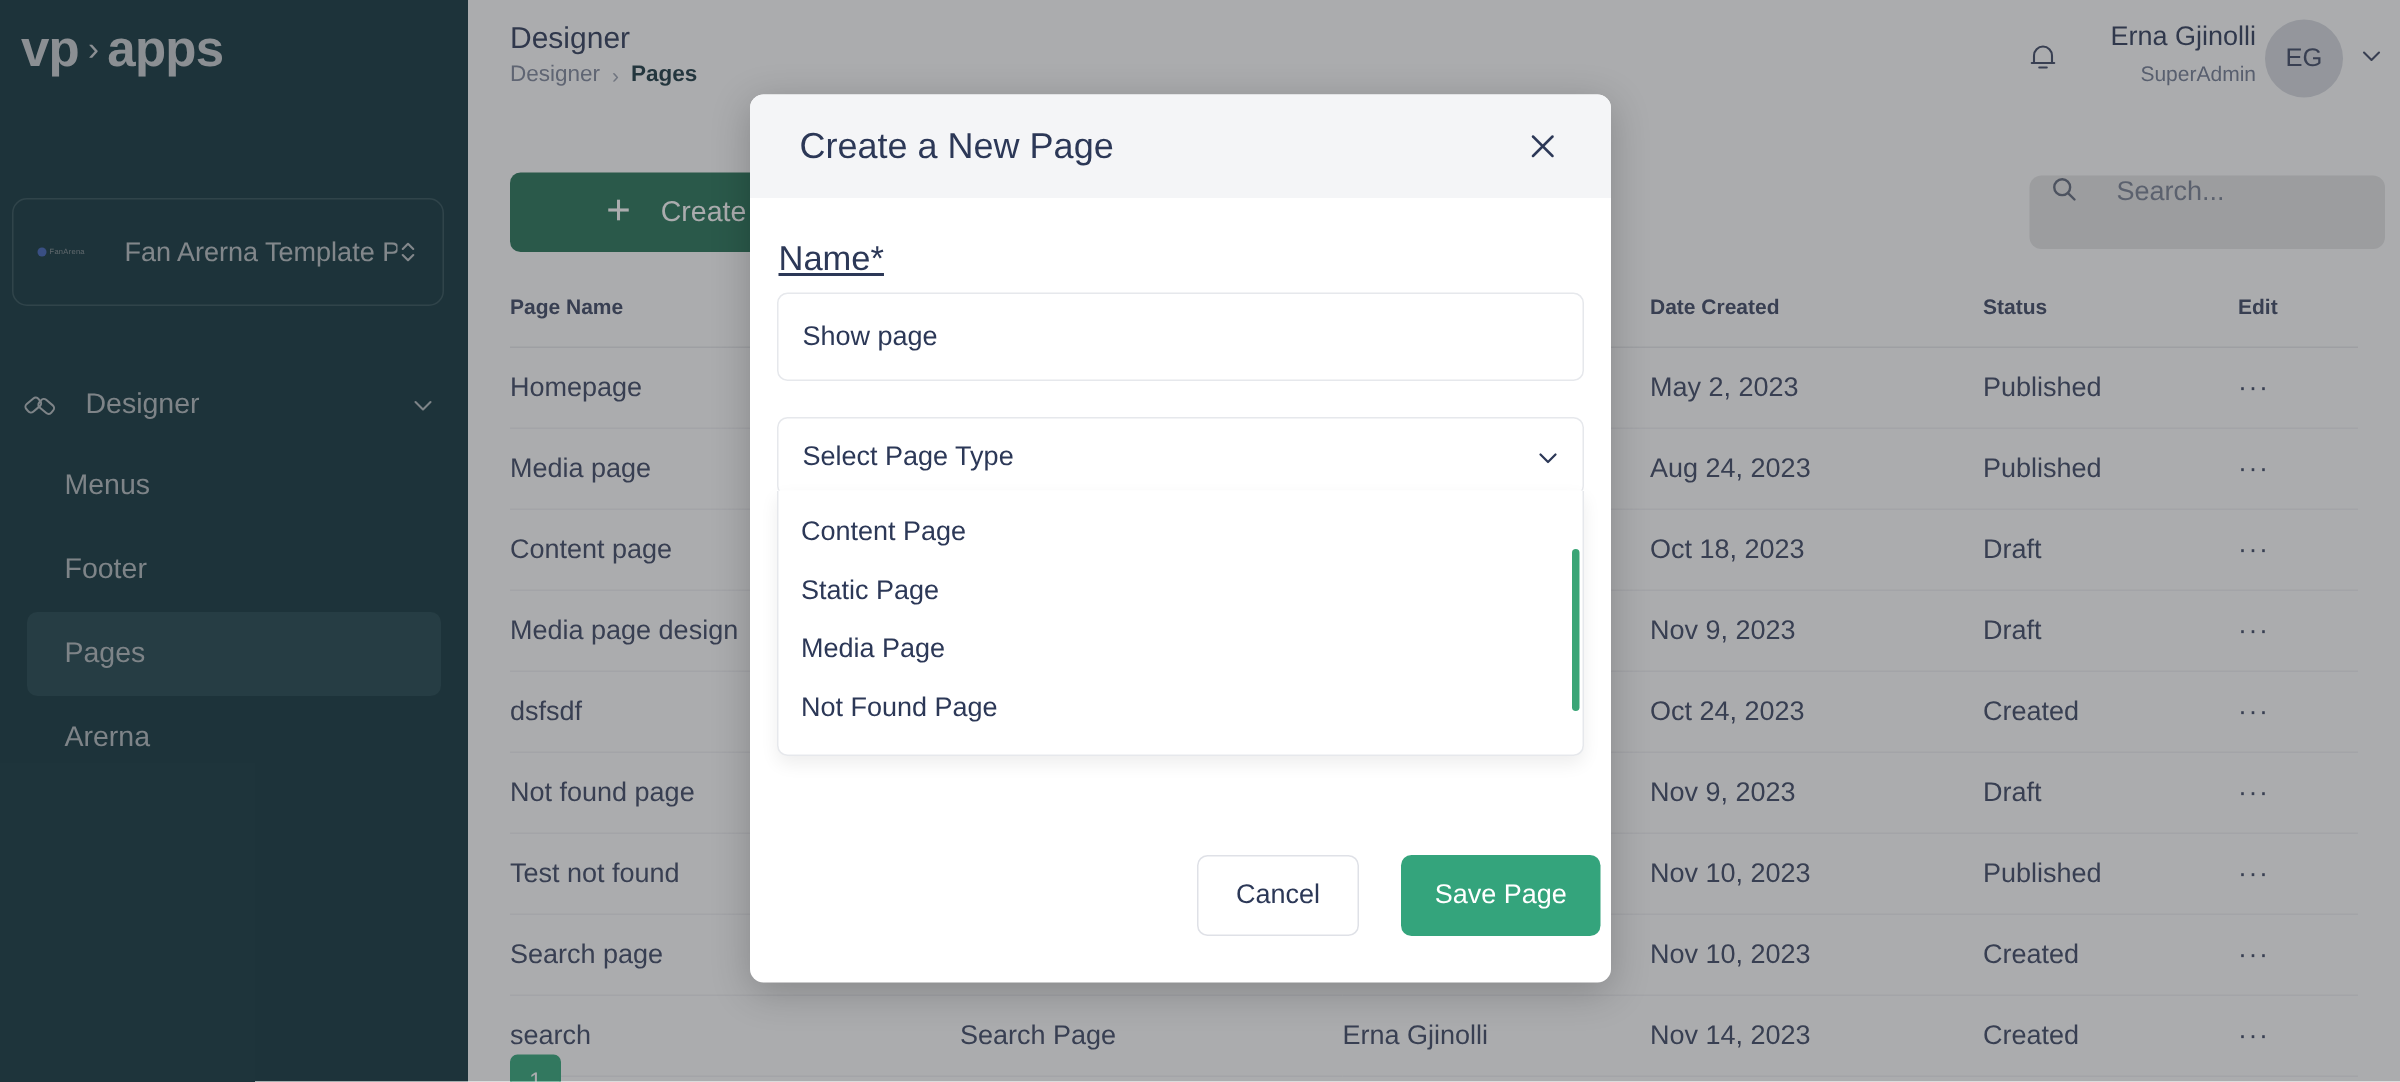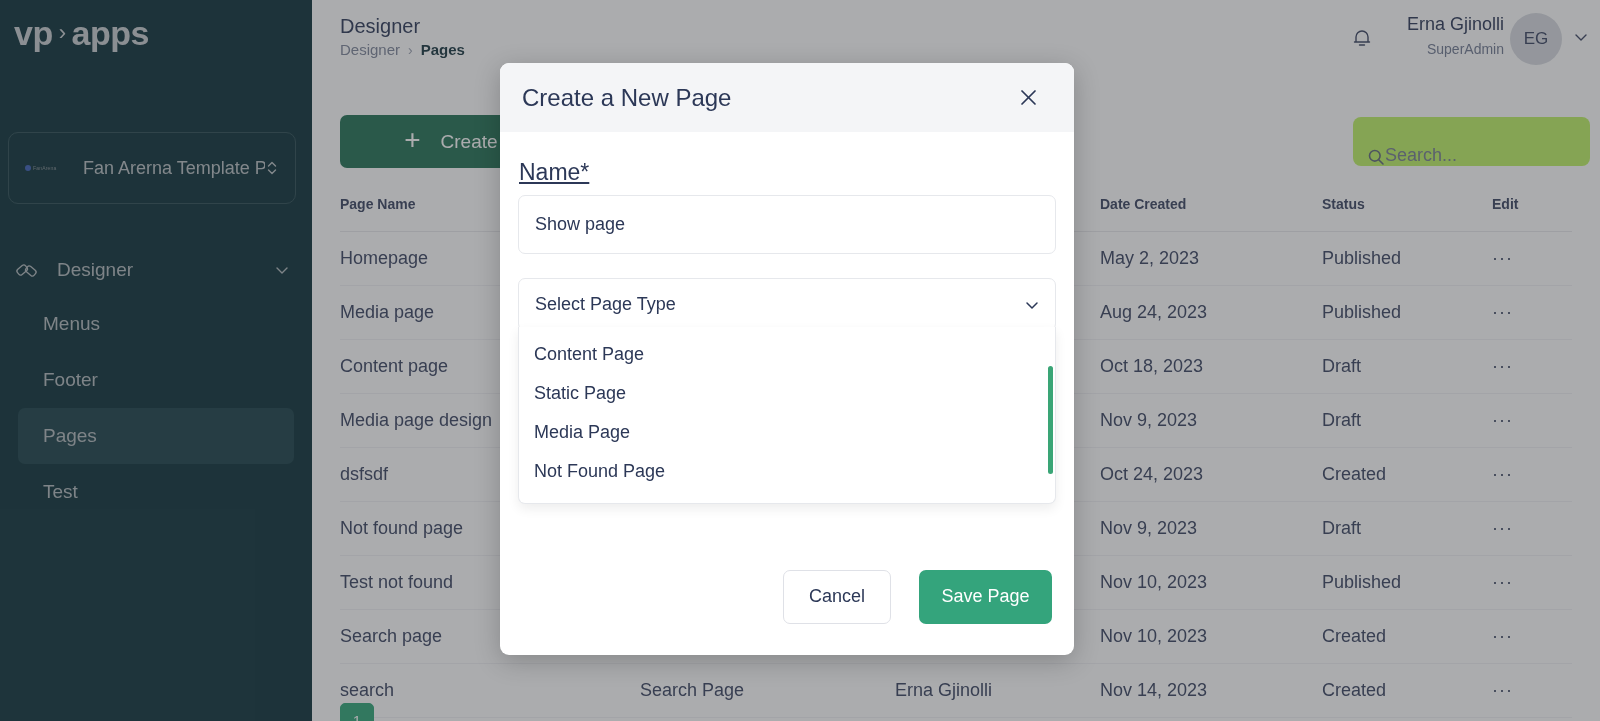--- a/index.html
+++ b/index.html
@@ -133,22 +133,22 @@
     width: 265px; height: 53px; border-radius: 7px;
     background: #217153; color: #ffffff; border: none;
     display: flex; align-items: center; justify-content: center; gap: 20px;
     font-size: 19px; font-family: inherit;
   }
   .plus { font-size: 28px; font-weight: 300; line-height: 1; position: relative; top: -2px; }
 
   .search-box {
     position: absolute; right: 10px; top: 39px;
     width: 237px; height: 49px; border-radius: 8px;
-    background: #bef264;
-    display: flex; align-items: flex-end; padding: 0 14px; gap: 0;
+    background: #e5e5e5;
+    display: flex; align-items: flex-start; padding: 0 14px; gap: 26px;
   }
   .search-box .si { width: 18px; height: 18px; color: #5e6679; flex: 0 0 auto; }
   .search-ph { font-size: 18px; color: #767e91; }
 
   table.pages {
     position: absolute; left: 28px; top: 110px;
     width: 1232px; border-collapse: collapse; table-layout: fixed;
   }
   table.pages th {
     text-align: left; font-size: 14px; font-weight: 700; color: #3a4461;
@@ -186,21 +186,21 @@
     width: 574px; height: 592px;
     background: #ffffff; border-radius: 9px;
     box-shadow: 0 6px 26px rgba(0,0,0,0.22);
     z-index: 60;
     overflow: visible;
   }
   .modal-head {
     height: 69px; background: #f4f5f7;
     border-radius: 9px 9px 0 0;
     display: flex; align-items: center; justify-content: space-between;
-    padding: 0 36px 0 22px;
+    padding: 0 36px 0 33px;
   }
   .modal-title { font-size: 24px; color: #2c3857; }
   .modal-close { width: 19px; height: 19px; color: #2c3857; cursor: pointer; }
 
   .modal-body { position: relative; padding: 27px 18px 0 18px; }
   .fld-label { font-size: 23px; color: #2c3857; margin-bottom: 9px; padding-left: 1px; text-decoration: underline; }
   .fld-input {
     height: 59px; border: 1px solid #e6e8ec; border-radius: 7px;
     display: flex; align-items: center; padding: 12px 16px;
     font-size: 18px; color: #2c3857; background: #fff;
@@ -236,21 +236,21 @@
   }
   .dd-scroll-thumb {
     position: absolute; right: 2px; top: 39px; width: 5px; height: 108px;
     background: #3aa576; border-radius: 3px; cursor: pointer;
   }
 
   .modal-actions {
     position: absolute; left: 0; bottom: 0; width: 574px;
     height: 117px;
     display: flex; align-items: center; justify-content: flex-end;
-    gap: 28px; padding-right: 22px;
+    gap: 28px; padding-right: 7px;
   }
   .btn-cancel {
     width: 108px; height: 54px; border-radius: 7px;
     background: #ffffff; border: 1px solid #dfe1e7;
     color: #2c3857; font-size: 18px; font-family: inherit; cursor: pointer;
   }
   .btn-save {
     width: 133px; height: 54px; border-radius: 7px;
     background: #34a47c; border: none;
     color: #ffffff; font-size: 18px; font-family: inherit; cursor: pointer;
@@ -304,21 +304,21 @@
       <div class="sub-item">
         <span>Menus</span>
       </div>
       <div class="sub-item">
         <span>Footer</span>
       </div>
       <div class="sub-item active">
         <span>Pages</span>
       </div>
       <div class="sub-item">
-        <span>Test</span>
+        <span>Arerna</span>
       </div>
 
 
     </nav>
   </aside>
 
   <main class="main">
 
     <header class="topbar">
       <div class="page-title">Designer</div>

